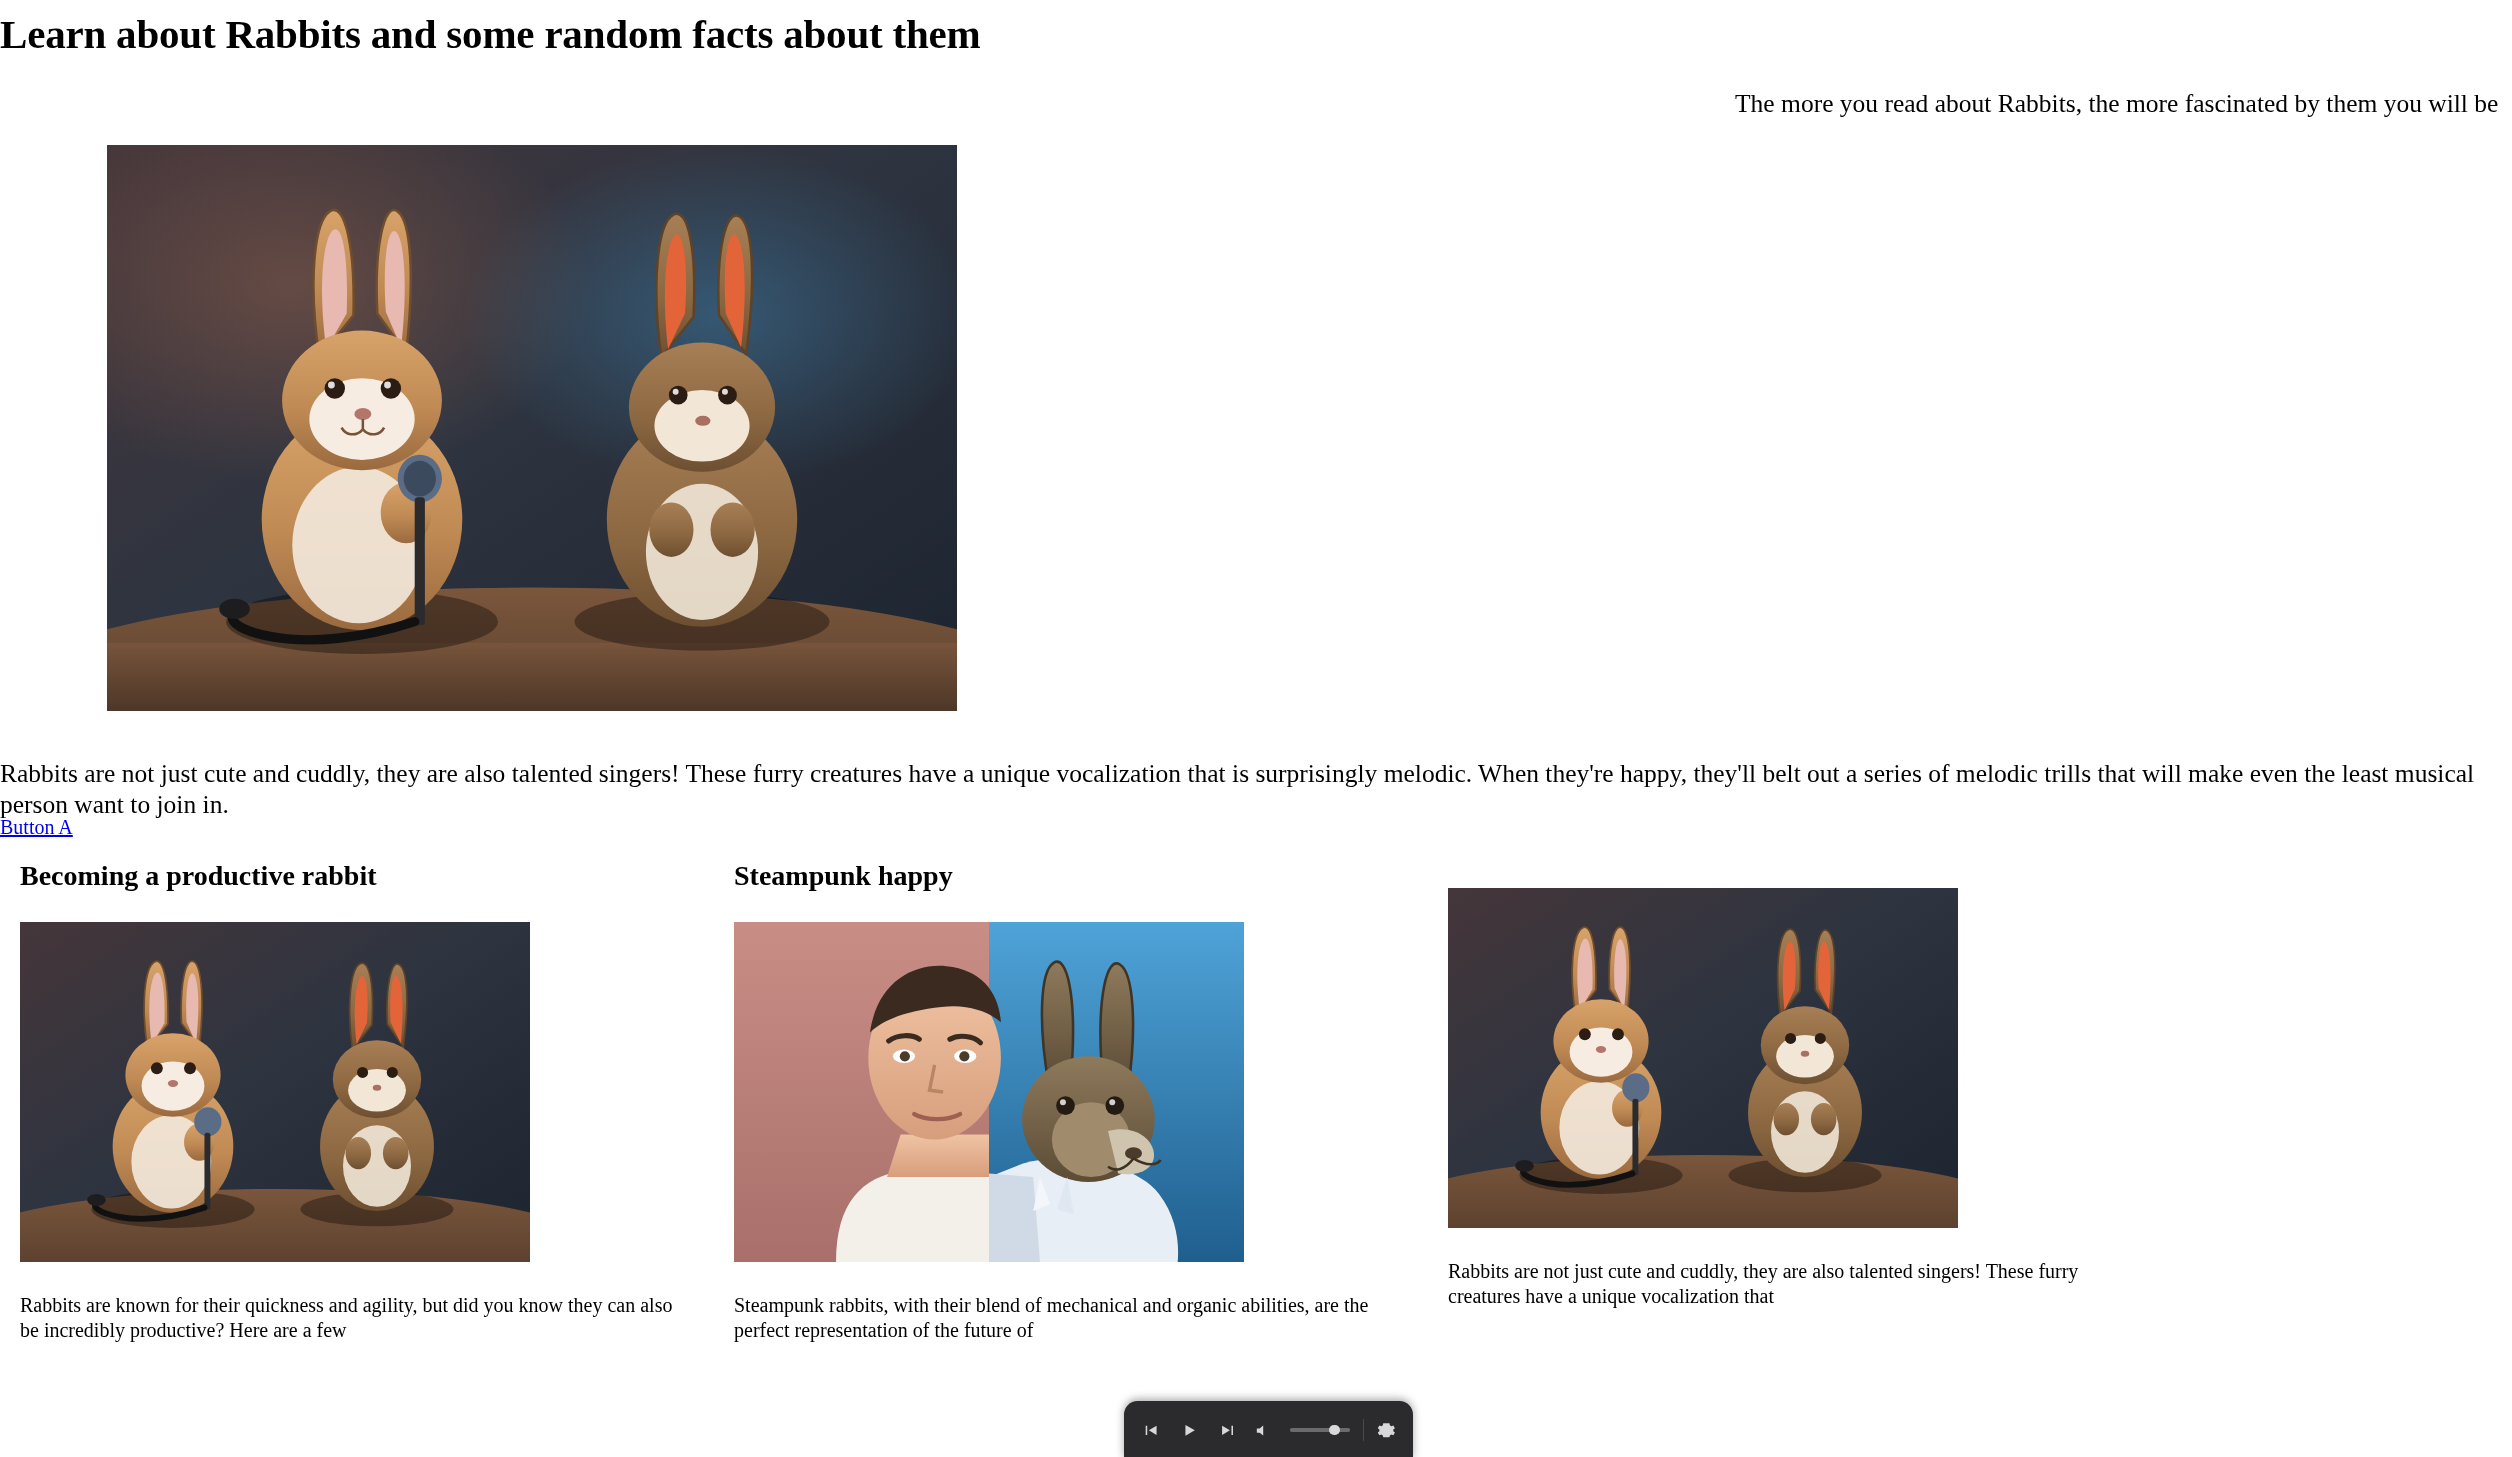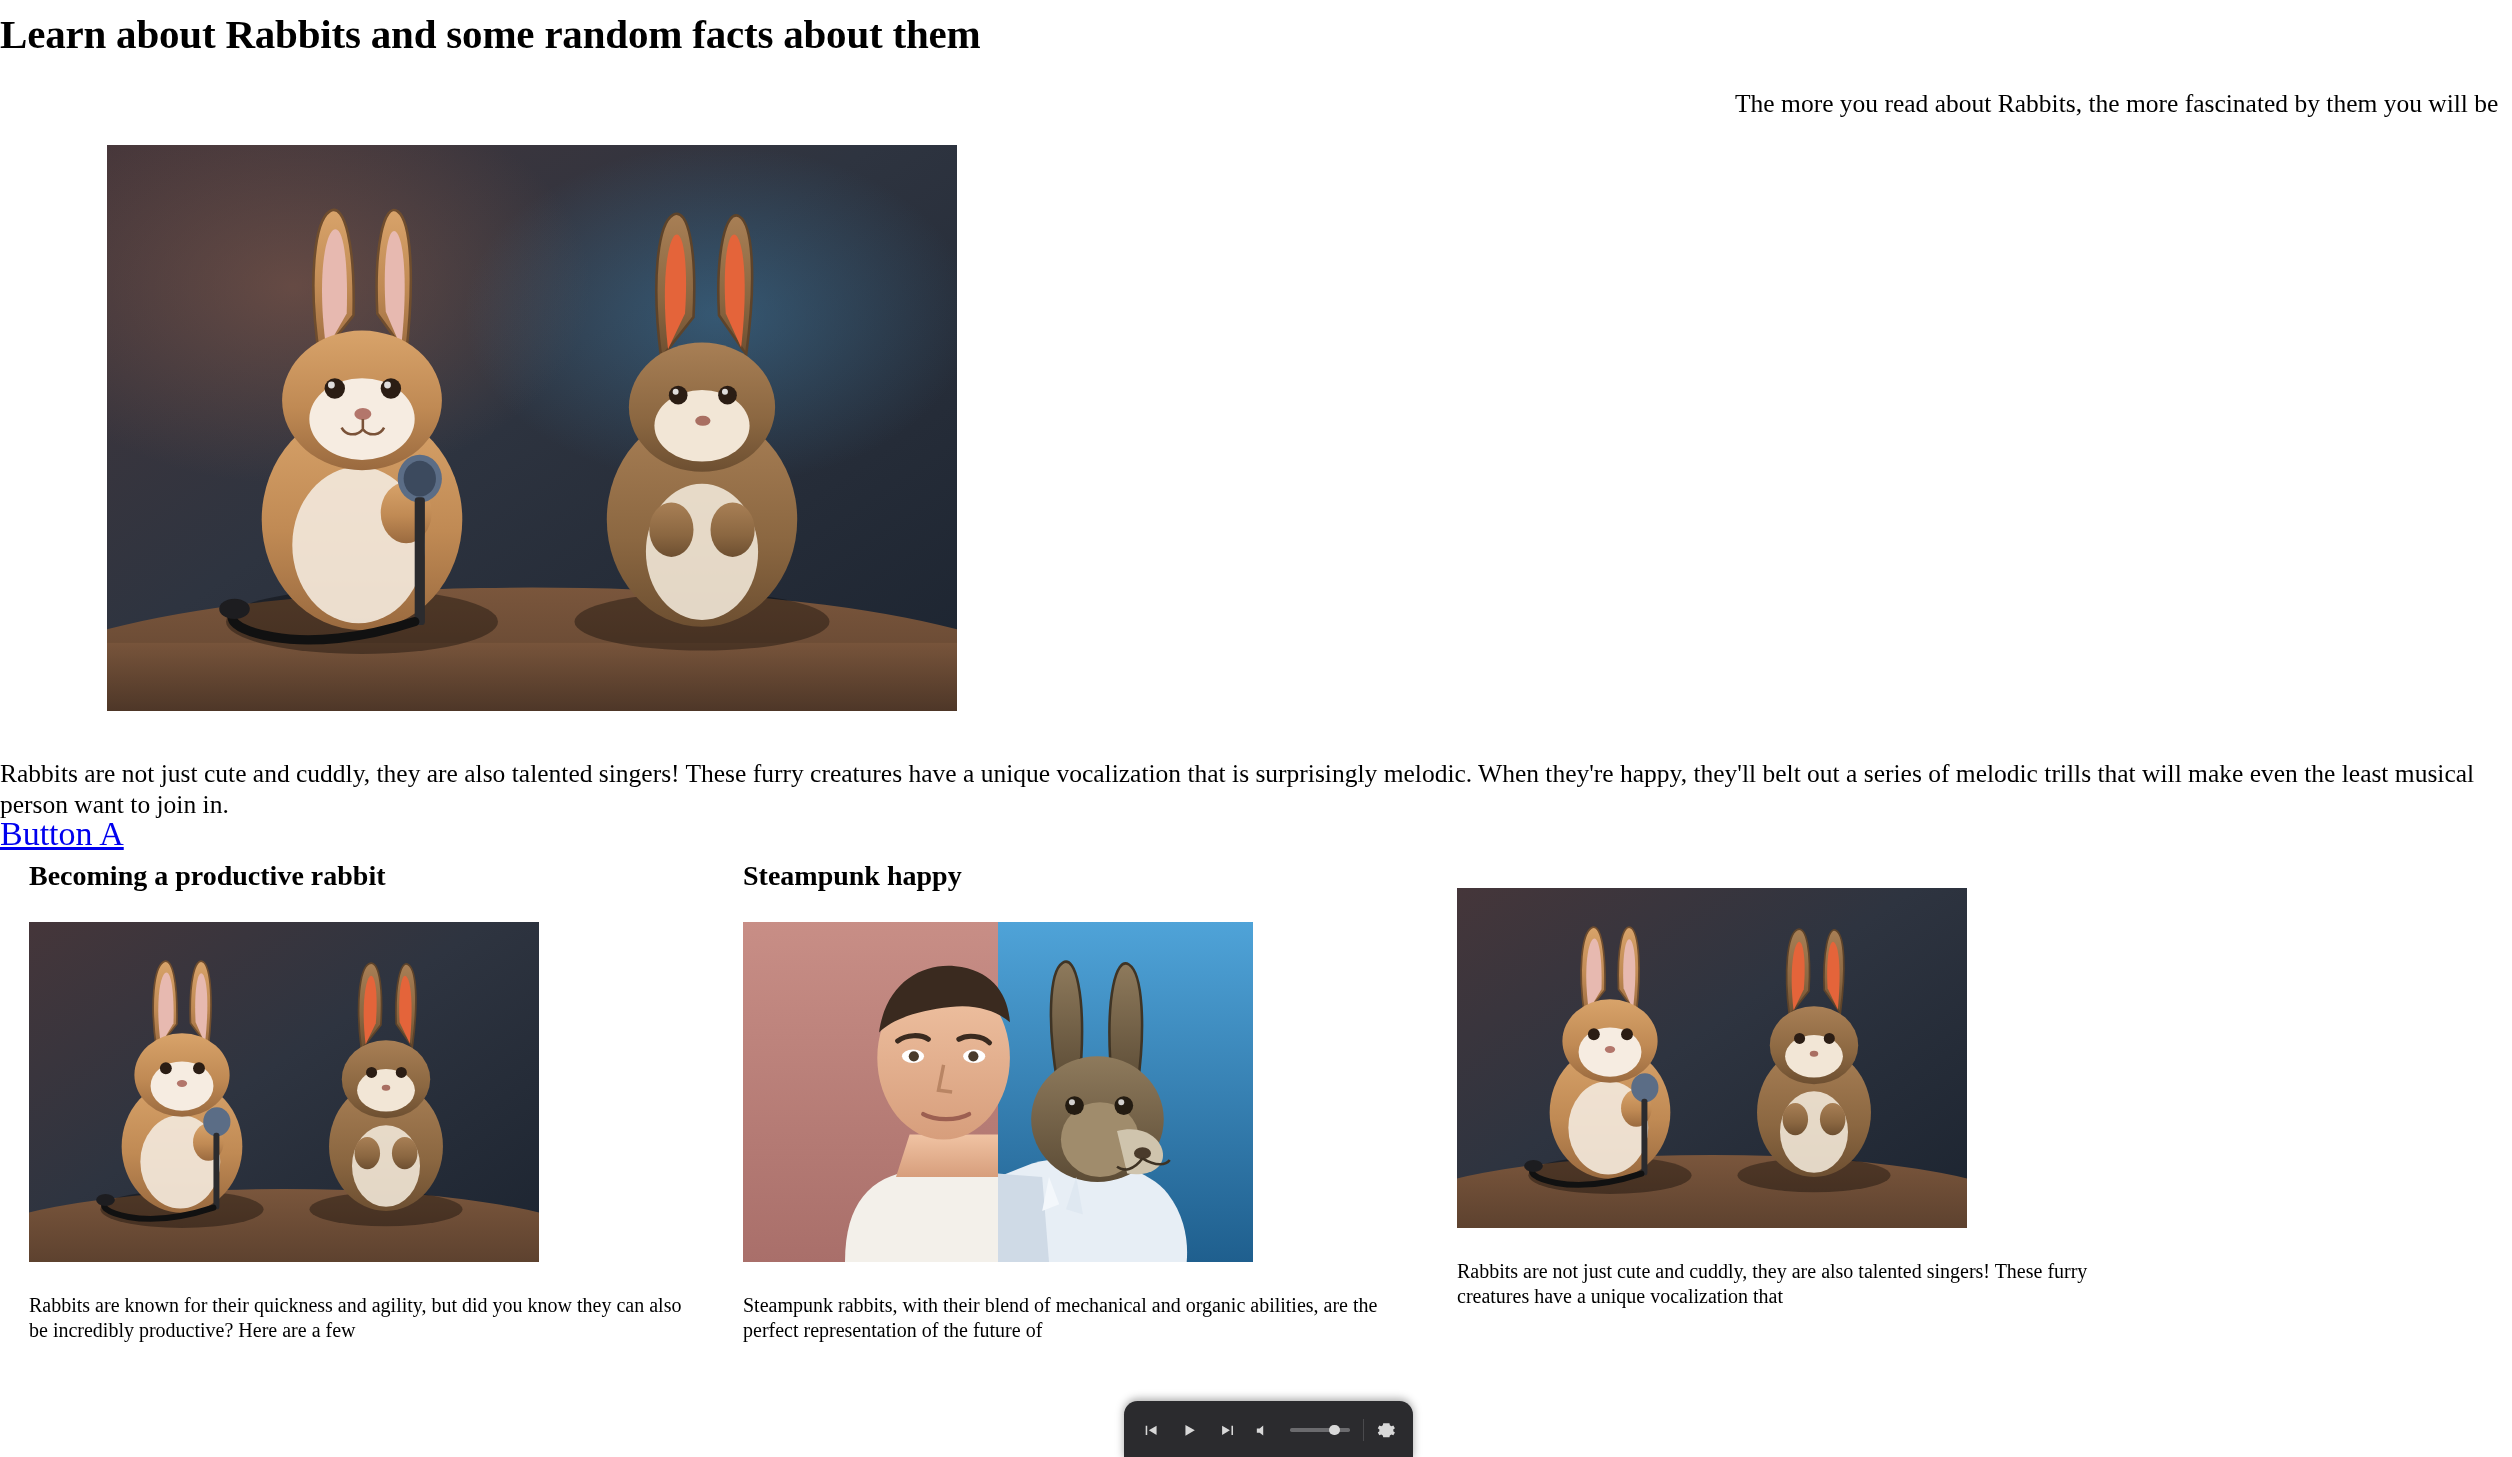--- a/index.html
+++ b/index.html
@@ -45,21 +45,21 @@
     width: 850px;
     height: 566px;
     border: 0;
     overflow: hidden;
     background: #2a2a33;
   }
   .btn-a {
     position: absolute;
     left: 0;
     top: 672px;
-    font-size: 34px;
+    font-size: 20px;
     color: #0000EE;
     text-decoration: underline;
     line-height: 1;
   }
   h2.section-title {
     font-size: 34px;
     font-weight: bold;
     margin: 32px 0 0 0;
     line-height: 1.15;
   }
@@ -68,21 +68,21 @@
     margin: 27px 0 0 0;
     line-height: 1.2;
   }
   .cards {
     display: flex;
     margin-top: 39px;
     gap: 0;
   }
   .card {
     width: 714px;
-    padding: 0 29px;
+    padding: 0 20px;
     box-sizing: border-box;
   }
   .card h3 {
     font-size: 28px;
     font-weight: bold;
     margin: 0 0 0 0;
     line-height: 1.2;
   }
   .card .card-img {
     margin-top: 29px;

